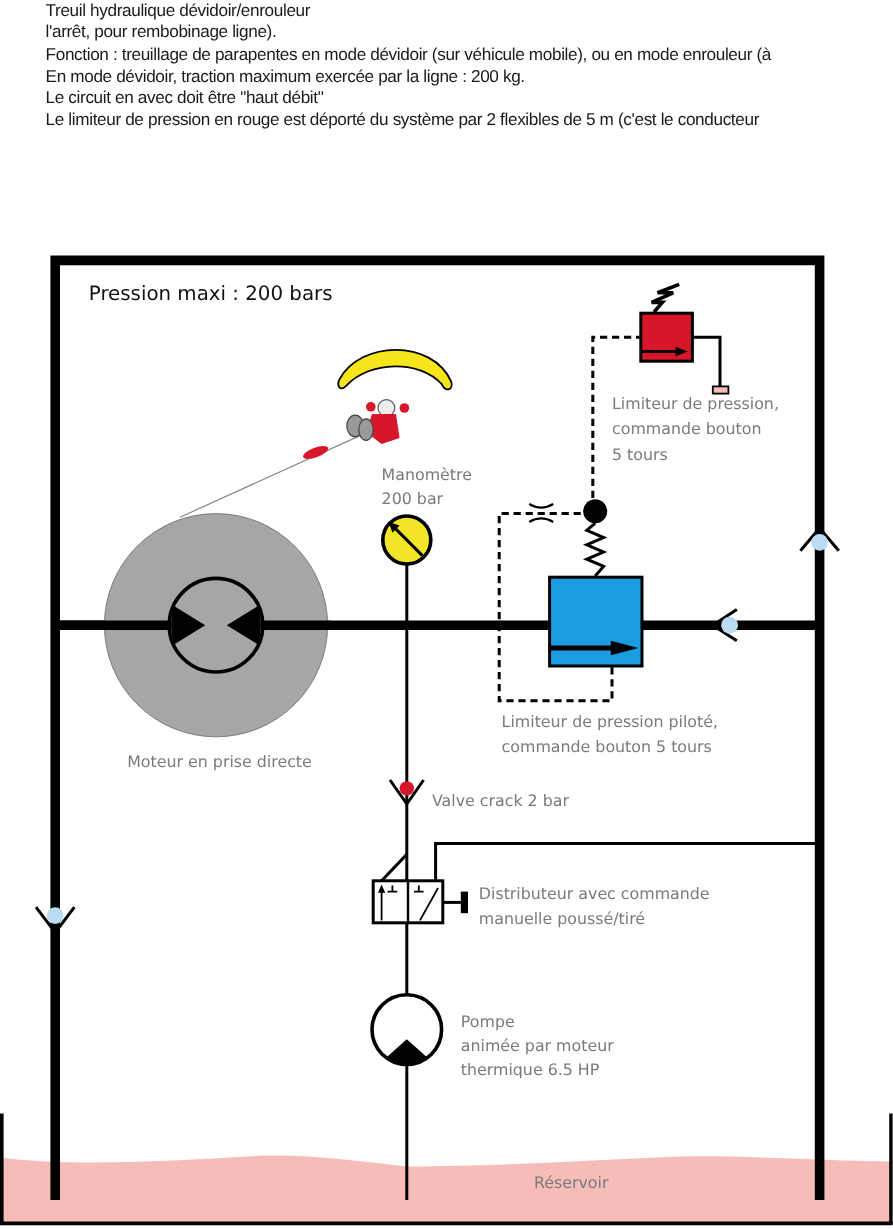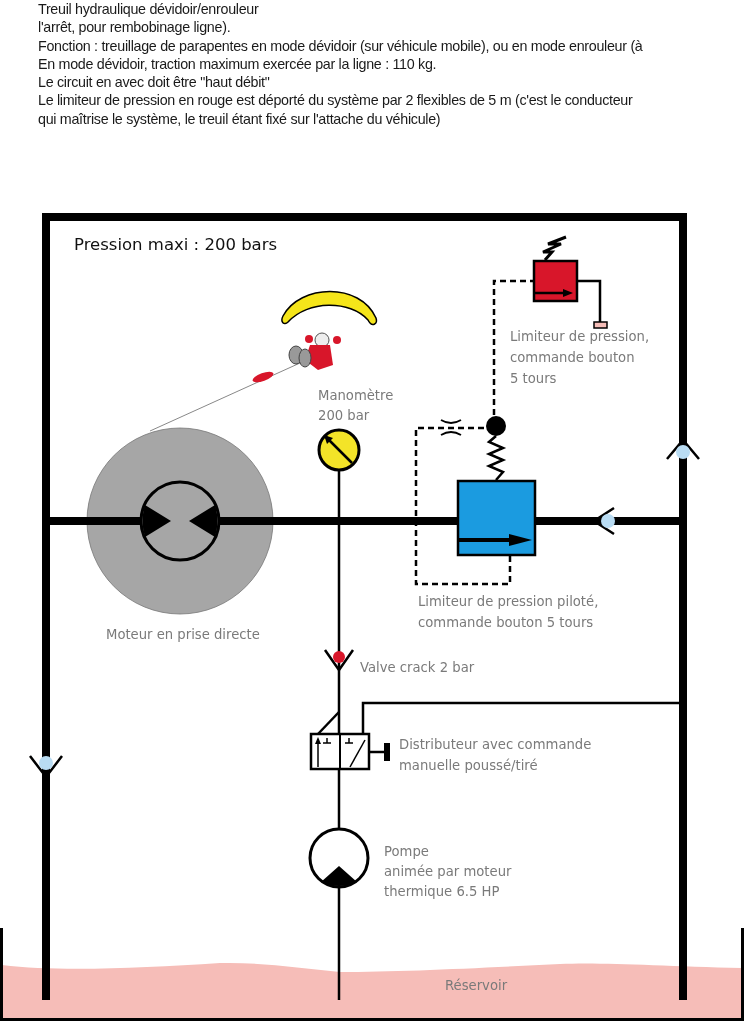--- a/index.html
+++ b/index.html
@@ -10,24 +10,23 @@
   .lbl { font-family: "DejaVu Sans", sans-serif; font-size: 13.2px; fill: #7a7a7a; }
   .lbl-dark { font-family: "DejaVu Sans", sans-serif; font-size: 16.5px; fill: #111; }
 </style>
 </head>
 <body>
 
 <div class="intro">
   <div>Treuil hydraulique dévidoir/enrouleur</div>
   <div>l'arrêt, pour rembobinage ligne).</div>
   <div>Fonction : treuillage de parapentes en mode dévidoir (sur véhicule mobile), ou en mode enrouleur (à</div>
-  <div>En mode dévidoir, traction maximum exercée par la ligne : 110 kg.</div>
+  <div>En mode dévidoir, traction maximum exercée par la ligne : 200 kg.</div>
   <div>Le circuit en avec doit être "haut débit"</div>
   <div>Le limiteur de pression en rouge est déporté du système par 2 flexibles de 5 m (c'est le conducteur</div>
-  <div>qui maîtrise le système, le treuil étant fixé sur l'attache du véhicule)</div>
 </div>
 
 <svg width="744" height="1024" viewBox="0 0 744 1024">
 
   <g>
     <path d="M2,965 C60,972 140,968 220,963 C260,962 300,968 340,972 C400,972 480,968 560,964 C600,962 660,966 742,968 L742,1019 L2,1019 Z" fill="#f6bdb8"></path>
     <line x1="1.5" y1="928" x2="1.5" y2="1020" stroke="#000" stroke-width="3"></line>
     <line x1="742.5" y1="928" x2="742.5" y2="1020" stroke="#000" stroke-width="3"></line>
     <line x1="0" y1="1019.5" x2="744" y2="1019.5" stroke="#000" stroke-width="3"></line>
     <text class="lbl" x="445" y="990">Réservoir</text>

